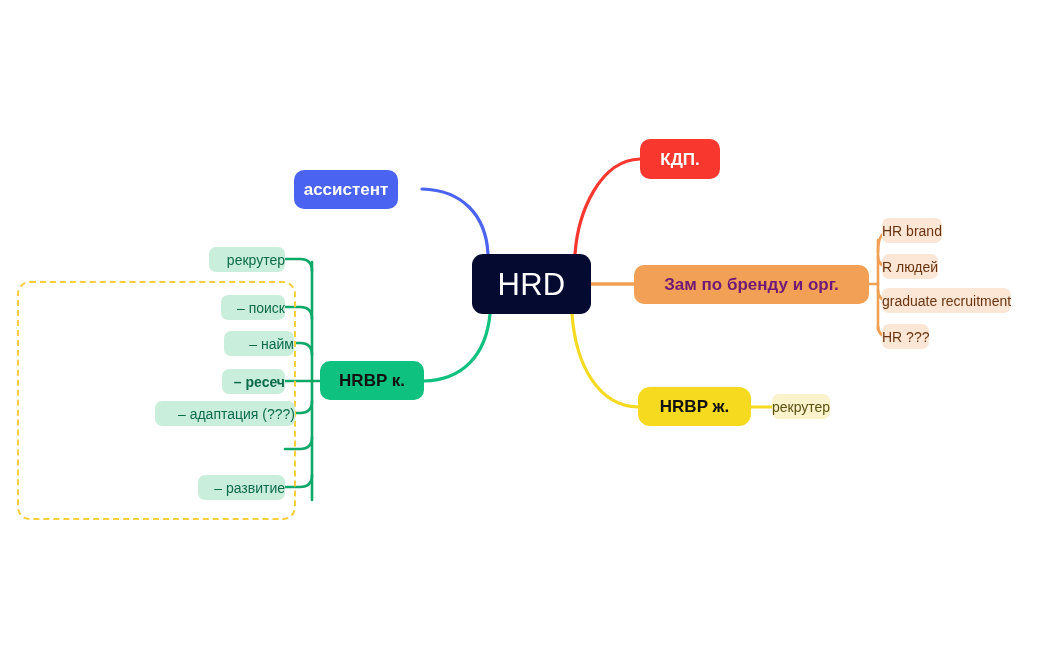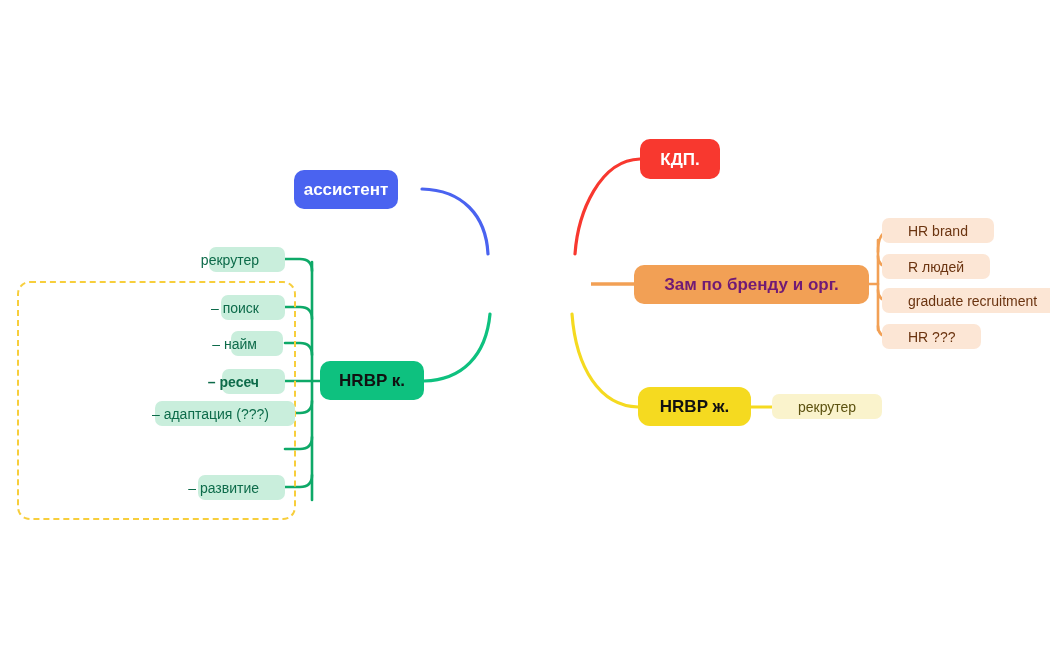--- a/index.html
+++ b/index.html
@@ -97,21 +97,21 @@
   
   .chip {
     position: absolute;
     display: flex;
     align-items: center;
     white-space: nowrap;
     line-height: 1;
     height: 25px;
     border-radius: 7px;
     font-size: 14px;
-    padding: 0 26px;
+    padding: 0 0;
   }
   .chip-mint {
     background: #c9eedc;
     color: #0d6b4a;
     justify-content: flex-end;
   }
   .chip-peach {
     background: #fce6d5;
     color: #6b3410;
     justify-content: flex-start;
@@ -168,20 +168,23 @@
       <path d="M 878 256 Q 878 267 890 267"></path>
       <path d="M 878 290 Q 878 301 890 301"></path>
       <path d="M 878 326 Q 878 337 890 337"></path>
     </g>
 
     <path d="M 751 407 L 772 407" fill="none" stroke="#f5da20" stroke-width="2.8" stroke-linecap="round"></path>
   </svg>
 
   <div class="dashed-frame"></div>
 
+  <div class="node n-center">
+    <span>HRD</span>
+  </div>
 
   <div class="node n-assistant">
     <span>ассистент</span>
   </div>
 
   <div class="node n-kdp">
     <span>КДП.</span>
   </div>
 
   <div class="node n-zam">
@@ -212,21 +215,21 @@
   <div class="chip chip-cream" style="left:772px; top:394px;">
     <span>рекрутер</span>
   </div>
 
   <div class="chip chip-mint" style="left:209px; top:247px; width:76px;">
     <span>рекрутер</span>
   </div>
   <div class="chip chip-mint" style="left:221px; top:295px; width:64px;">
     <span>– поиск</span>
   </div>
-  <div class="chip chip-mint" style="left:224px; top:331px; width:45px;margin-left:7px;">
+  <div class="chip chip-mint" style="left:224px; top:331px; width:70px;">
     <span>– найм</span>
   </div>
   <div class="chip chip-mint" style="left:222px; top:369px; width:63px;font-weight:bold;">
     <span>– ресеч</span>
   </div>
   <div class="chip chip-mint" style="left:155px; top:401px; width:140px;">
     <span>– адаптация (???)</span>
   </div>
   <div class="chip chip-mint" style="left:198px; top:475px; width:87px;">
     <span>– развитие</span>

